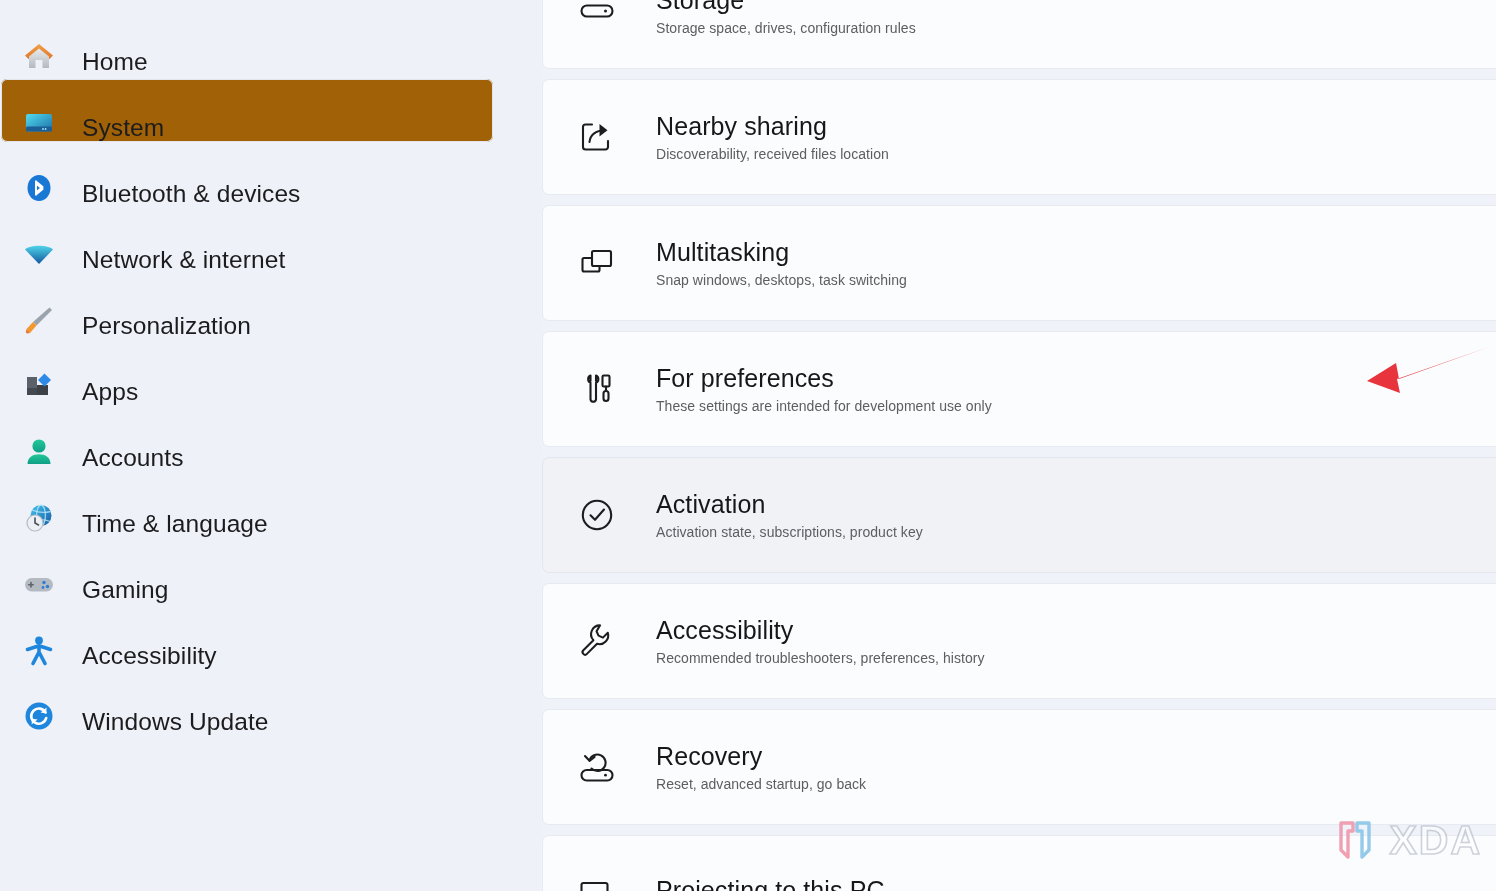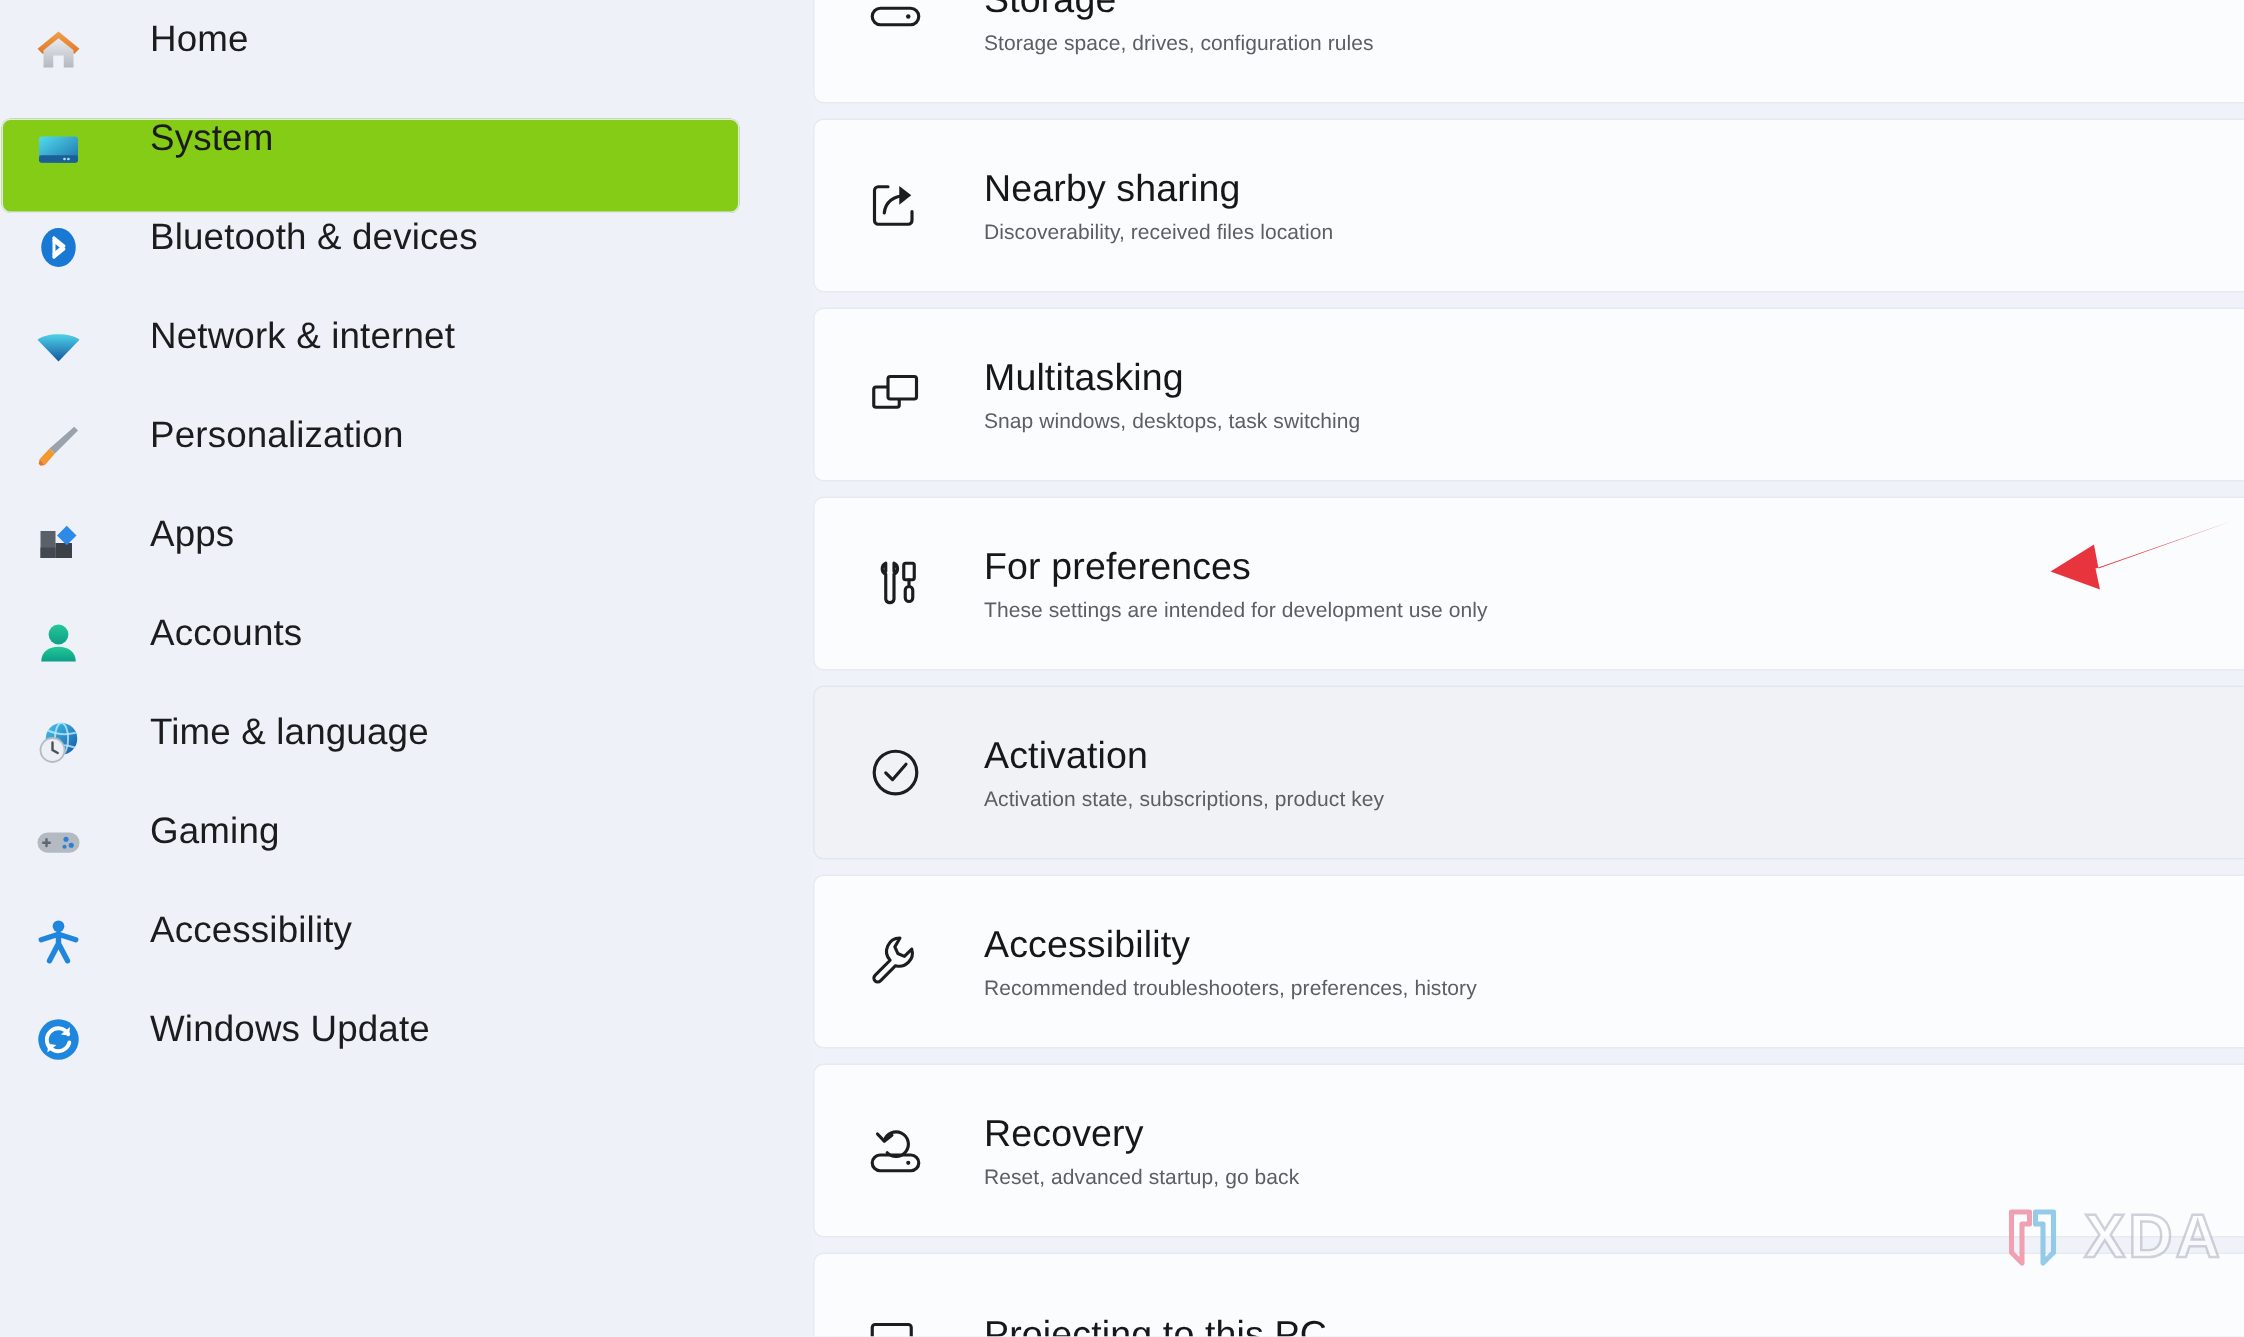--- a/index.html
+++ b/index.html
@@ -25,27 +25,26 @@
     background: #eef1f8;
     padding-top: 10px;
     position: relative;
   }
   .nav-item {
     position: relative;
     height: 63px;
     margin: 3px 48px 3px 1px;
     border-radius: 6px;
     display: flex;
-    align-items: flex-start;
+    align-items: flex-end;
     padding-left: 18px;
     cursor: pointer;
-    gap: 18px;
   }
   .nav-item.selected {
-    background: #84cc16;
+    background: #a16207;
     box-shadow: inset 0 0 0 1px #e2e5ec;
   }
   .nav-item.selected::before {
     content: "";
     position: absolute;
     left: -10px;
     top: 50%;
     transform: translateY(-50%);
     width: 4px;
     height: 22px;
@@ -128,23 +127,23 @@
     width: 150px;
     height: 60px;
     pointer-events: none;
     z-index: 40;
   }
 
   
   .watermark {
     position: absolute;
     right: 14px;
-    bottom: 46px;
-    display: flex;
-    align-items: flex-end;
+    bottom: 30px;
+    display: flex;
+    align-items: flex-start;
     gap: 16px;
     z-index: 50;
     opacity: 0.93;
   }
   .wm-text {
     font-size: 41px;
     font-weight: bold;
     letter-spacing: 2px;
     color: rgba(255,255,255,0.62);
     -webkit-text-stroke: 1.6px rgba(160,168,182,0.55);

